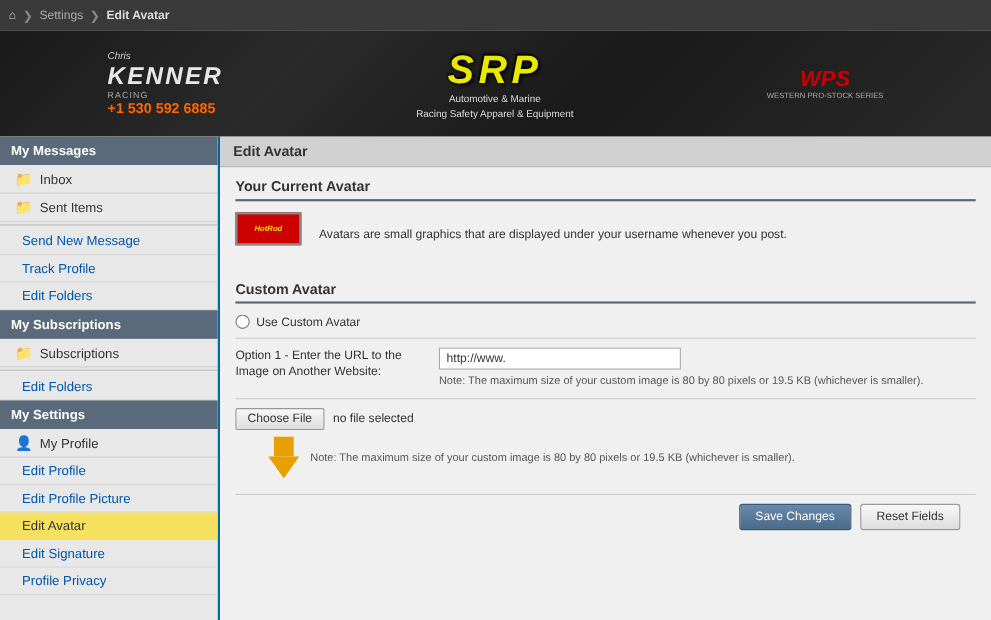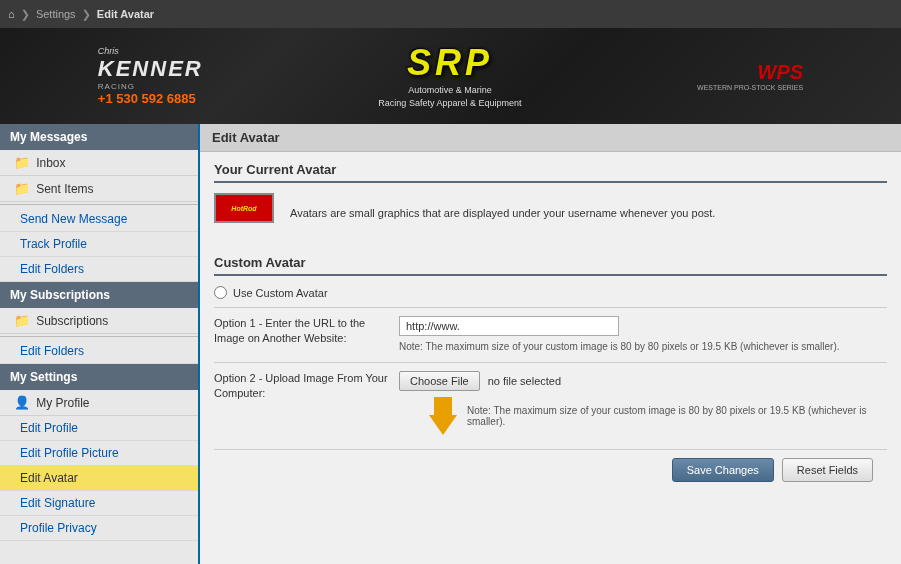--- a/index.html
+++ b/index.html
@@ -60,21 +60,21 @@
     .banner-srp .srp-logo {
       font-size: 36px;
       font-weight: 900;
       color: #e8e800;
       text-shadow: 2px 2px 4px #000, -1px -1px 2px #000;
       letter-spacing: 4px;
       font-style: italic;
     }
     .banner-srp .srp-sub { font-size: 9px; color: #ddd; text-align: center; line-height: 1.4; }
     .banner-wps {
-      text-align: right;
+      text-align: center;
       color: #ddd;
     }
     .banner-wps .wps-logo {
       font-size: 20px;
       font-weight: 900;
       color: #cc0000;
       font-style: italic;
     }
     .banner-wps .wps-sub { font-size: 7px; color: #aaa; }
 
@@ -339,21 +339,20 @@
 
       <div class="option-row">
         <div class="option-label">Option 1 - Enter the URL to the Image on Another Website:</div>
         <div class="option-control">
           <input type="text" class="url-input" value="http://www." style="">
           <div class="option-note">Note: The maximum size of your custom image is 80 by 80 pixels or 19.5 KB (whichever is smaller).</div>
         </div>
       </div>
 
       <div class="option-row">
-        <div class="option-label">Option 2 - Upload Image From Your Computer:</div>
         <div class="option-control">
           <div class="file-upload-row">
             <button class="choose-file-btn">Choose File</button>
             <span class="no-file-text">no file selected</span>
           </div>
 
           <div style="position:relative; height:50px; display:flex; align-items:center;">
             <div style="display:flex; flex-direction:column; align-items:center; margin-left:30px;">
               <div style="width:18px; height:18px; background:#e8a000;"></div>
               <div style="width:0; height:0; border-left:14px solid transparent; border-right:14px solid transparent; border-top:20px solid #e8a000;"></div>

